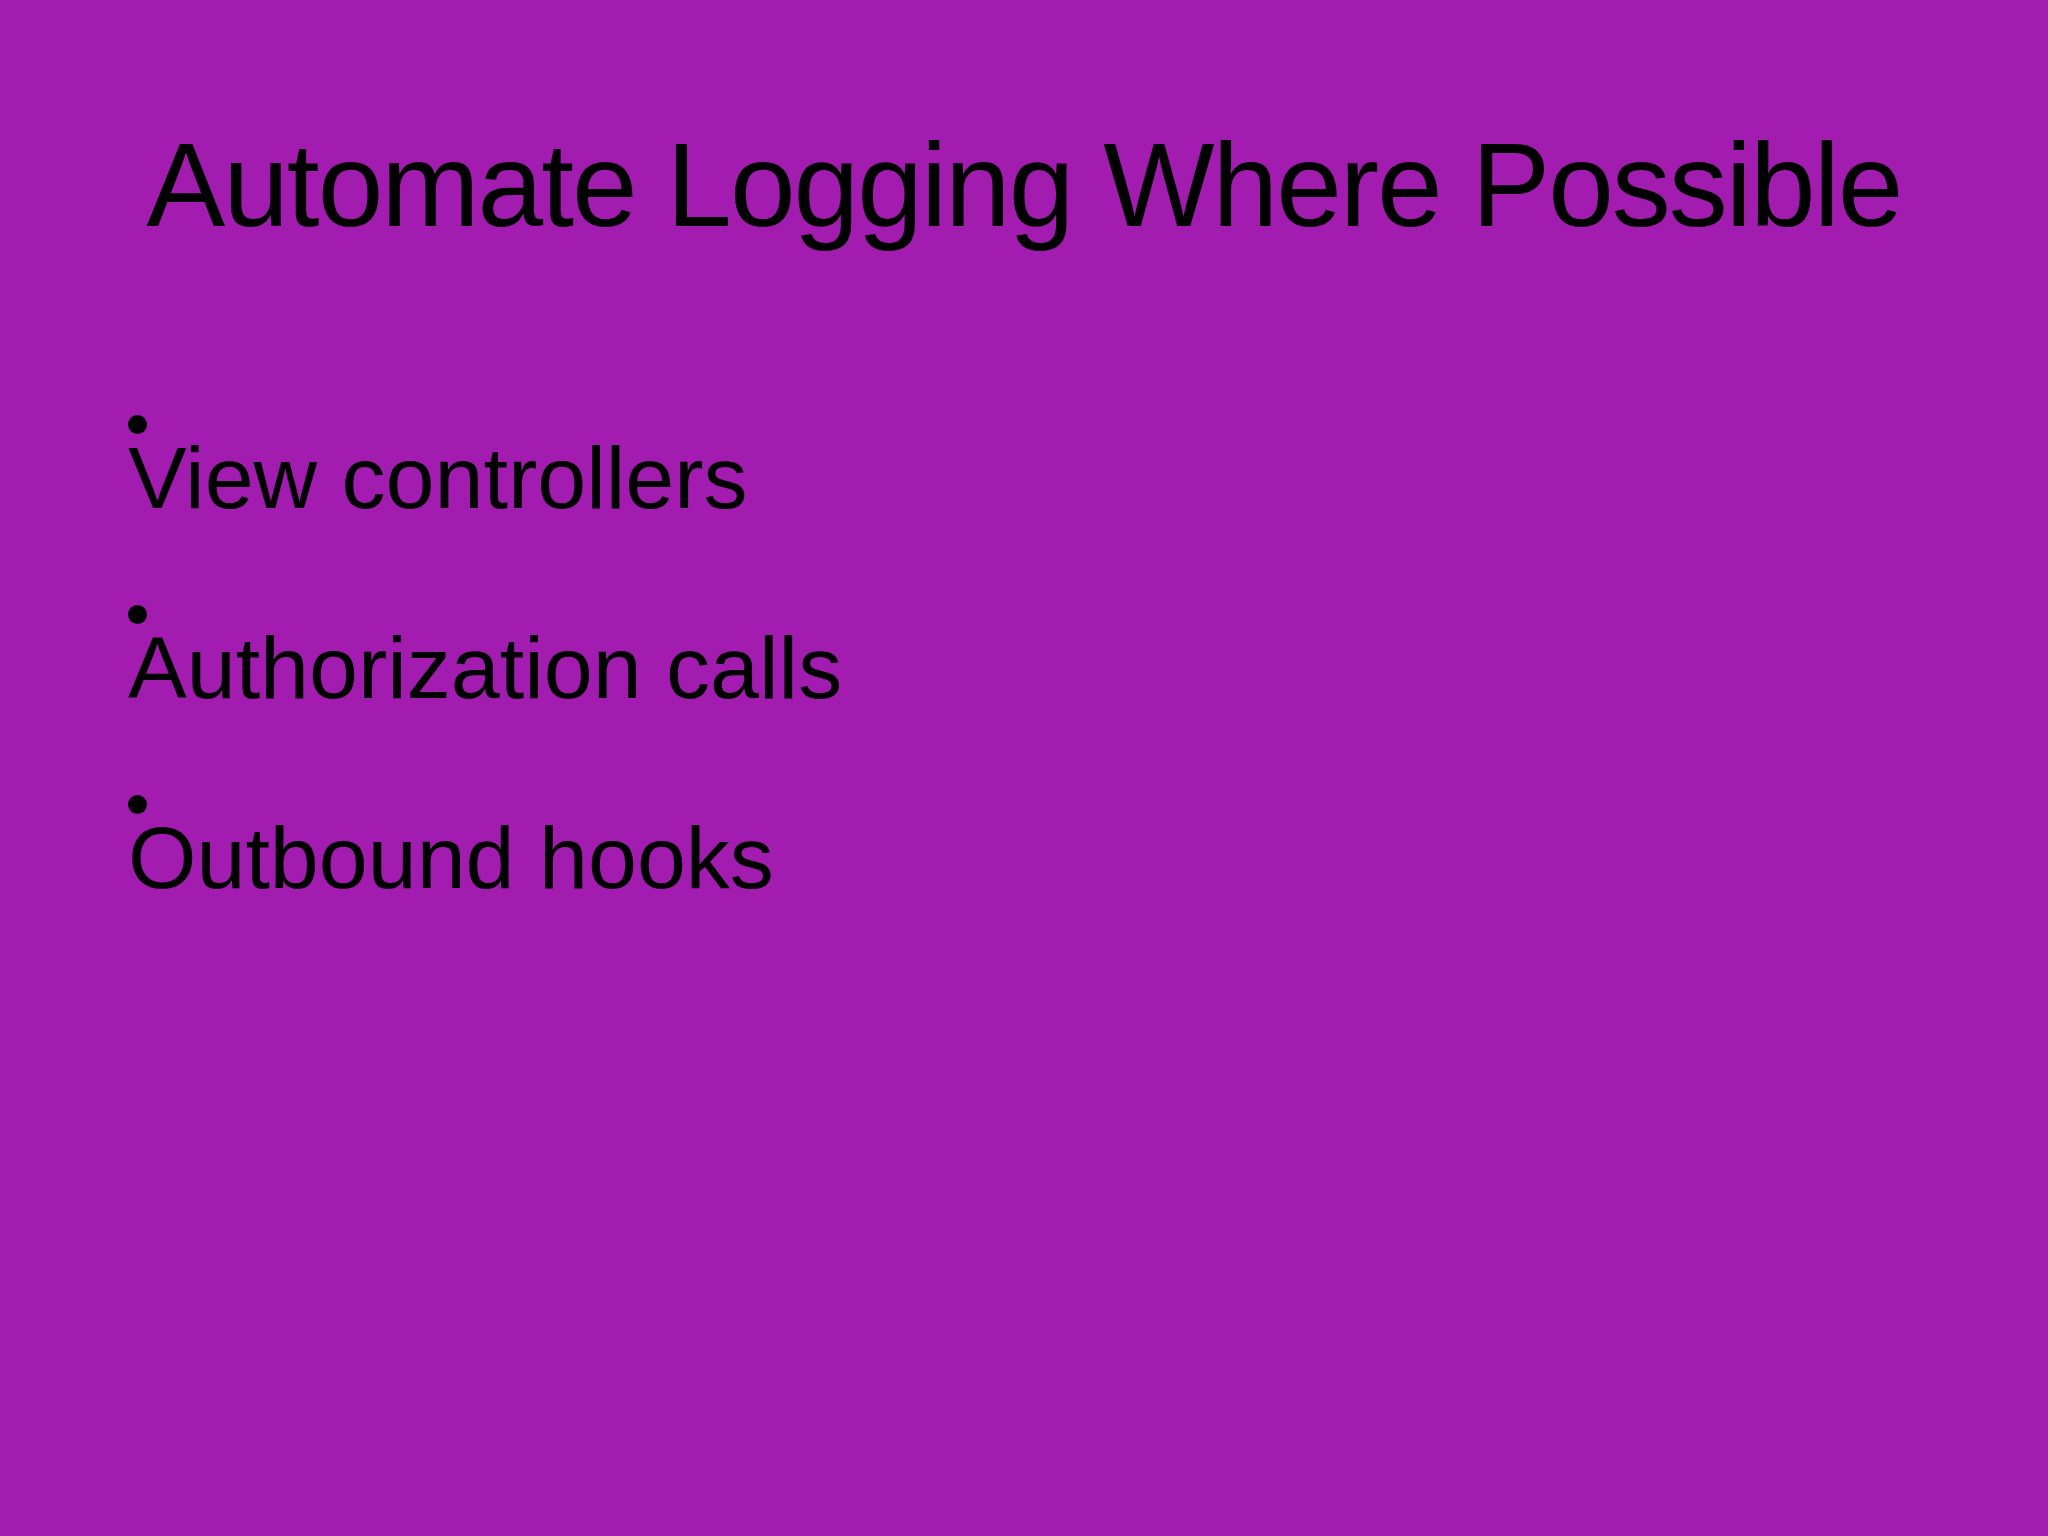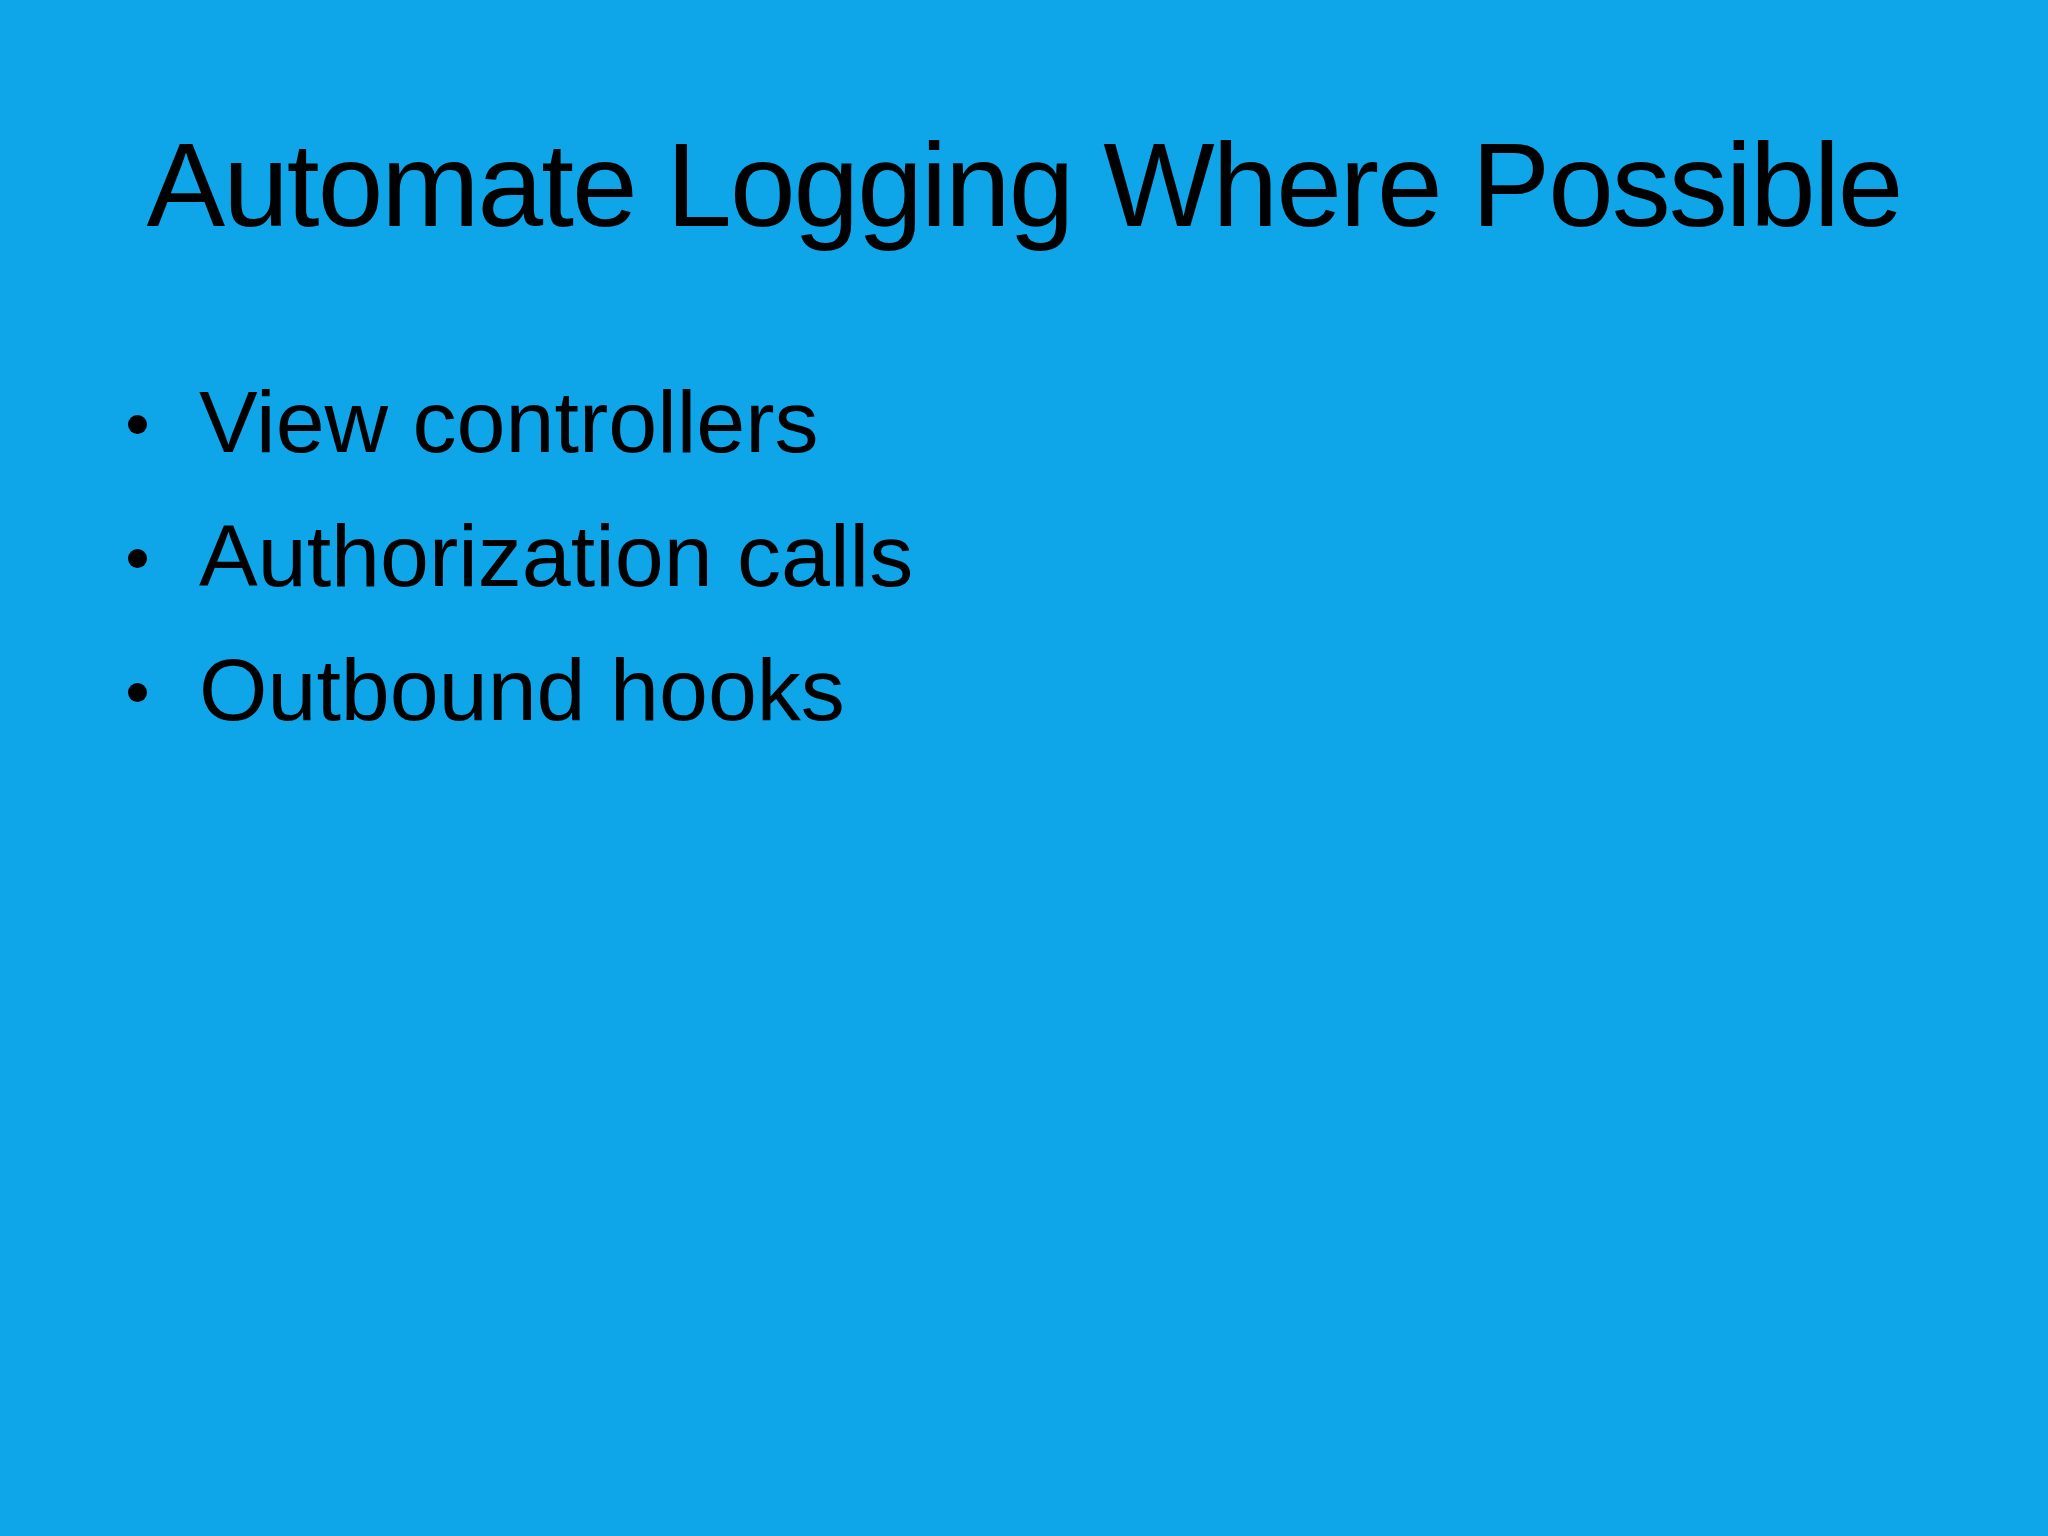--- a/index.html
+++ b/index.html
@@ -4,21 +4,21 @@
 <style>
   html, body {
     margin: 0;
     padding: 0;
     background: #ffffff;
   }
   .slide {
     position: relative;
     width: 2048px;
     height: 1536px;
-    background: #0ea5e9;
+    background: #a21caf;
     font-family: "Liberation Sans", sans-serif;
     color: #000000;
     overflow: hidden;
   }
   .slide-title {
     position: absolute;
     top: 118px;
     left: 0;
     width: 100%;
     text-align: center;
@@ -38,20 +38,21 @@
     margin: 0;
     padding: 0;
   }
   .bullet-item {
     display: flex;
     align-items: flex-start;
     font-size: 88px;
     line-height: 1.0;
     margin-bottom: 46px;
     color: #000000;
+    flex-direction: column;
   }
   .bullet-dot {
     flex: 0 0 auto;
     width: 19px;
     height: 19px;
     border-radius: 50%;
     background: #000000;
     margin-top: 37px;
     margin-right: 52px;
   }

